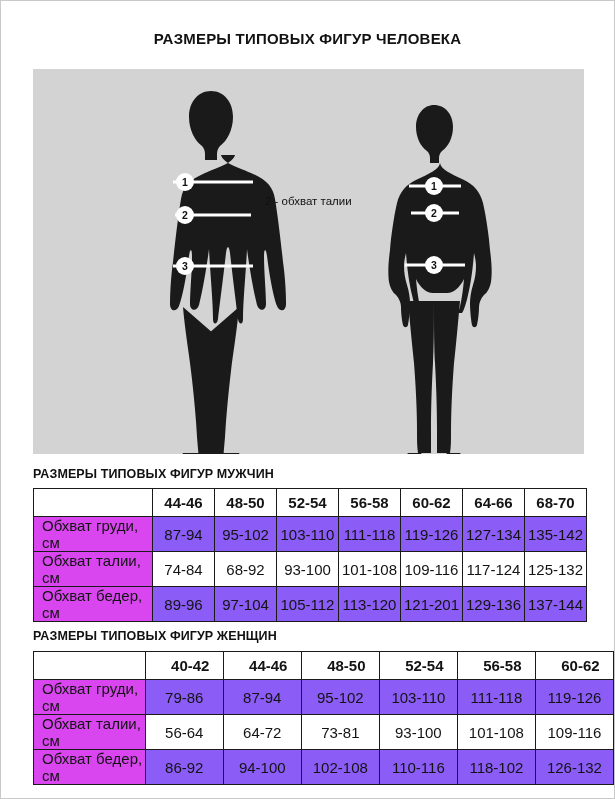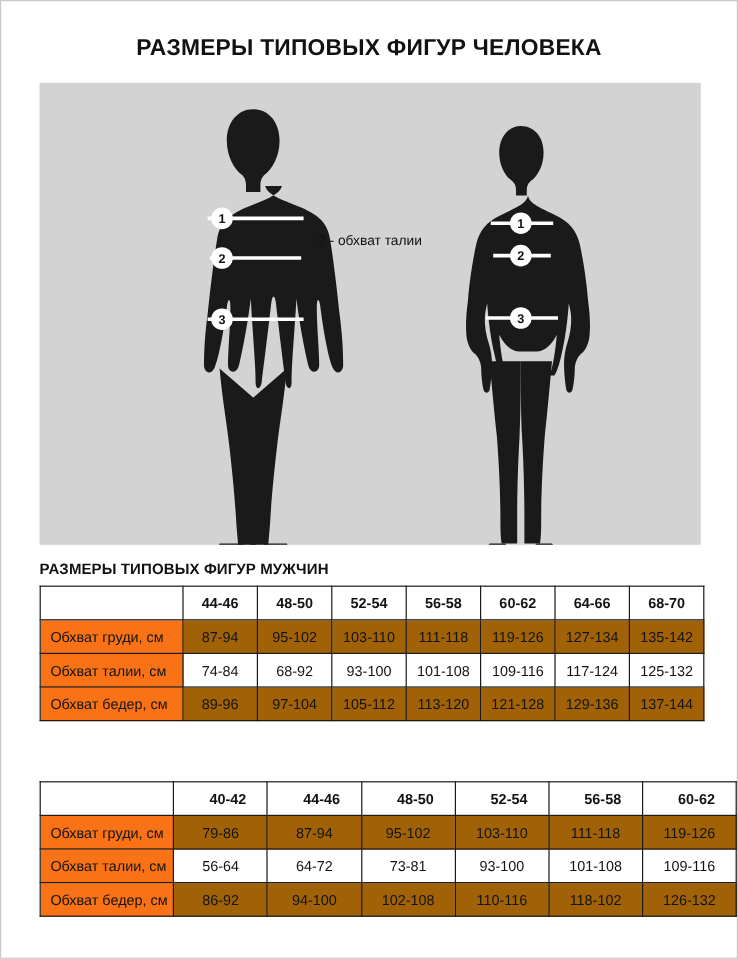--- a/index.html
+++ b/index.html
@@ -17,21 +17,21 @@
   }
   .page {
     width: 615px;
     height: 799px;
     position: relative;
     box-sizing: border-box;
     border: 1px solid #c9c9c9;
   }
   .main-title {
     text-align: center;
-    font-size: 19px;
+    font-size: 15px;
     font-weight: bold;
     letter-spacing: 0.2px;
     padding-top: 29px;
     color: #121212;
   }
   
   .figure-panel {
     position: absolute;
     left: 32px;
     top: 68px;
@@ -59,40 +59,40 @@
     color: #111;
     letter-spacing: 0.1px;
   }
   #men-title { left: 32px; top: 466px; text-align: right; }
   #women-title { left: 32px; top: 628px; }
 
   
   table {
     position: absolute;
     border-collapse: collapse;
-    font-size: 12px;
+    font-size: 15px;
   }
   table td, table th {
     border: 1px solid #1a1a1a;
     padding: 0;
     height: 27px;
     text-align: center;
     font-weight: normal;
     color: #131313;
   }
   table th {
     font-weight: bold;
   }
   .row-label {
     text-align: left;
     padding-left: 8px;
-    background: #f97316;
+    background: #d946ef;
     font-weight: normal;
   }
-  .shaded { background: #a16207; }
+  .shaded { background: #8b5cf6; }
   .corner { border: 1px solid #1a1a1a; background: #ffffff; }
 
   #men-table { left: 32px; top: 487px; }
   #men-table .c0 { width: 118px; }
   #men-table .cn { width: 61px; }
 
   #women-table { left: 32px; top: 650px; }
   #women-table .c0 { width: 118px; }
   #women-table .cn { width: 71px; padding-left: 12px; }
 
@@ -212,27 +212,28 @@
         <td>109-116</td>
         <td>117-124</td>
         <td>125-132</td>
       </tr>
       <tr>
         <td class="row-label">Обхват бедер, см</td>
         <td class="shaded">89-96</td>
         <td class="shaded">97-104</td>
         <td class="shaded">105-112</td>
         <td class="shaded">113-120</td>
-        <td class="shaded">121-128</td>
+        <td class="shaded">121-201</td>
         <td class="shaded">129-136</td>
         <td class="shaded">137-144</td>
       </tr>
     </tbody>
   </table>
 
+  <div class="section-title" id="women-title">РАЗМЕРЫ ТИПОВЫХ ФИГУР ЖЕНЩИН</div>
   <table id="women-table">
     <thead>
       <tr>
         <th class="corner c0"></th>
         <th class="cn">40-42</th>
         <th class="cn">44-46</th>
         <th class="cn">48-50</th>
         <th class="cn">52-54</th>
         <th class="cn">56-58</th>
         <th class="cn">60-62</th>

